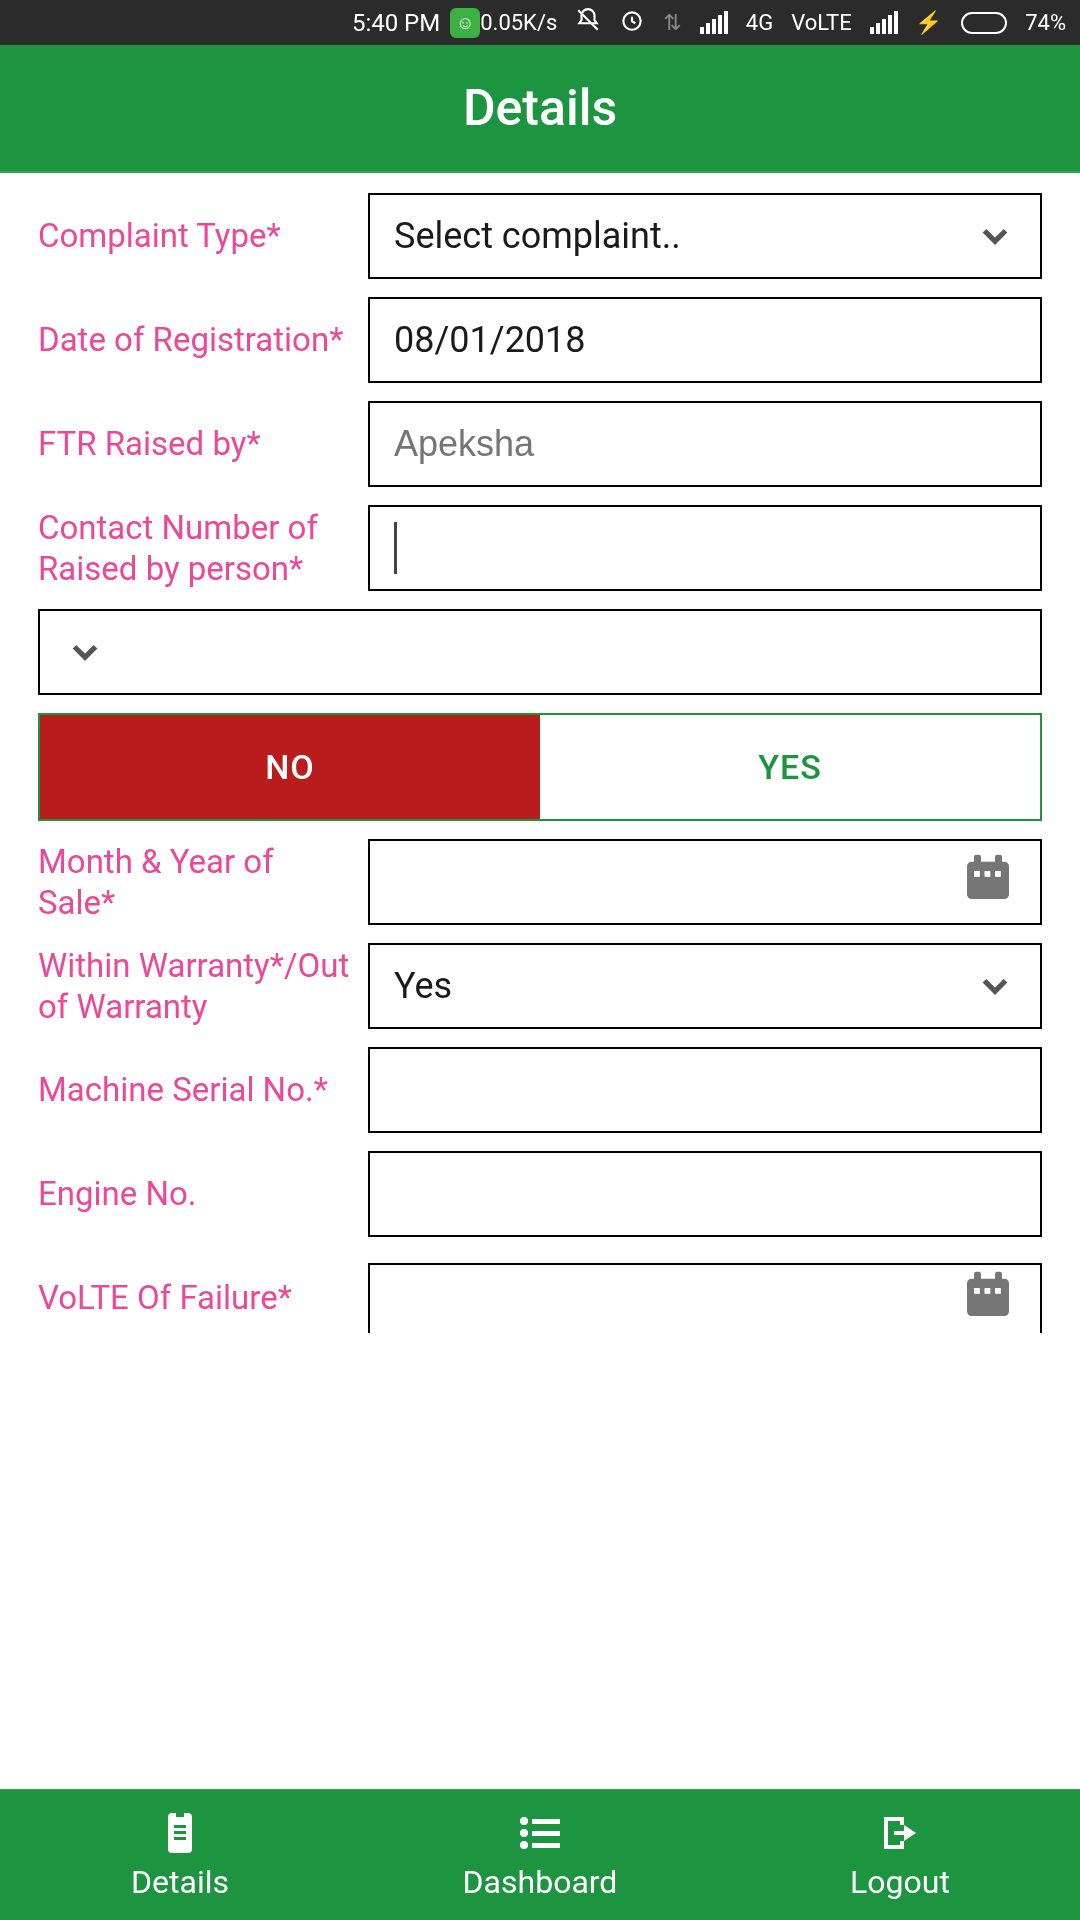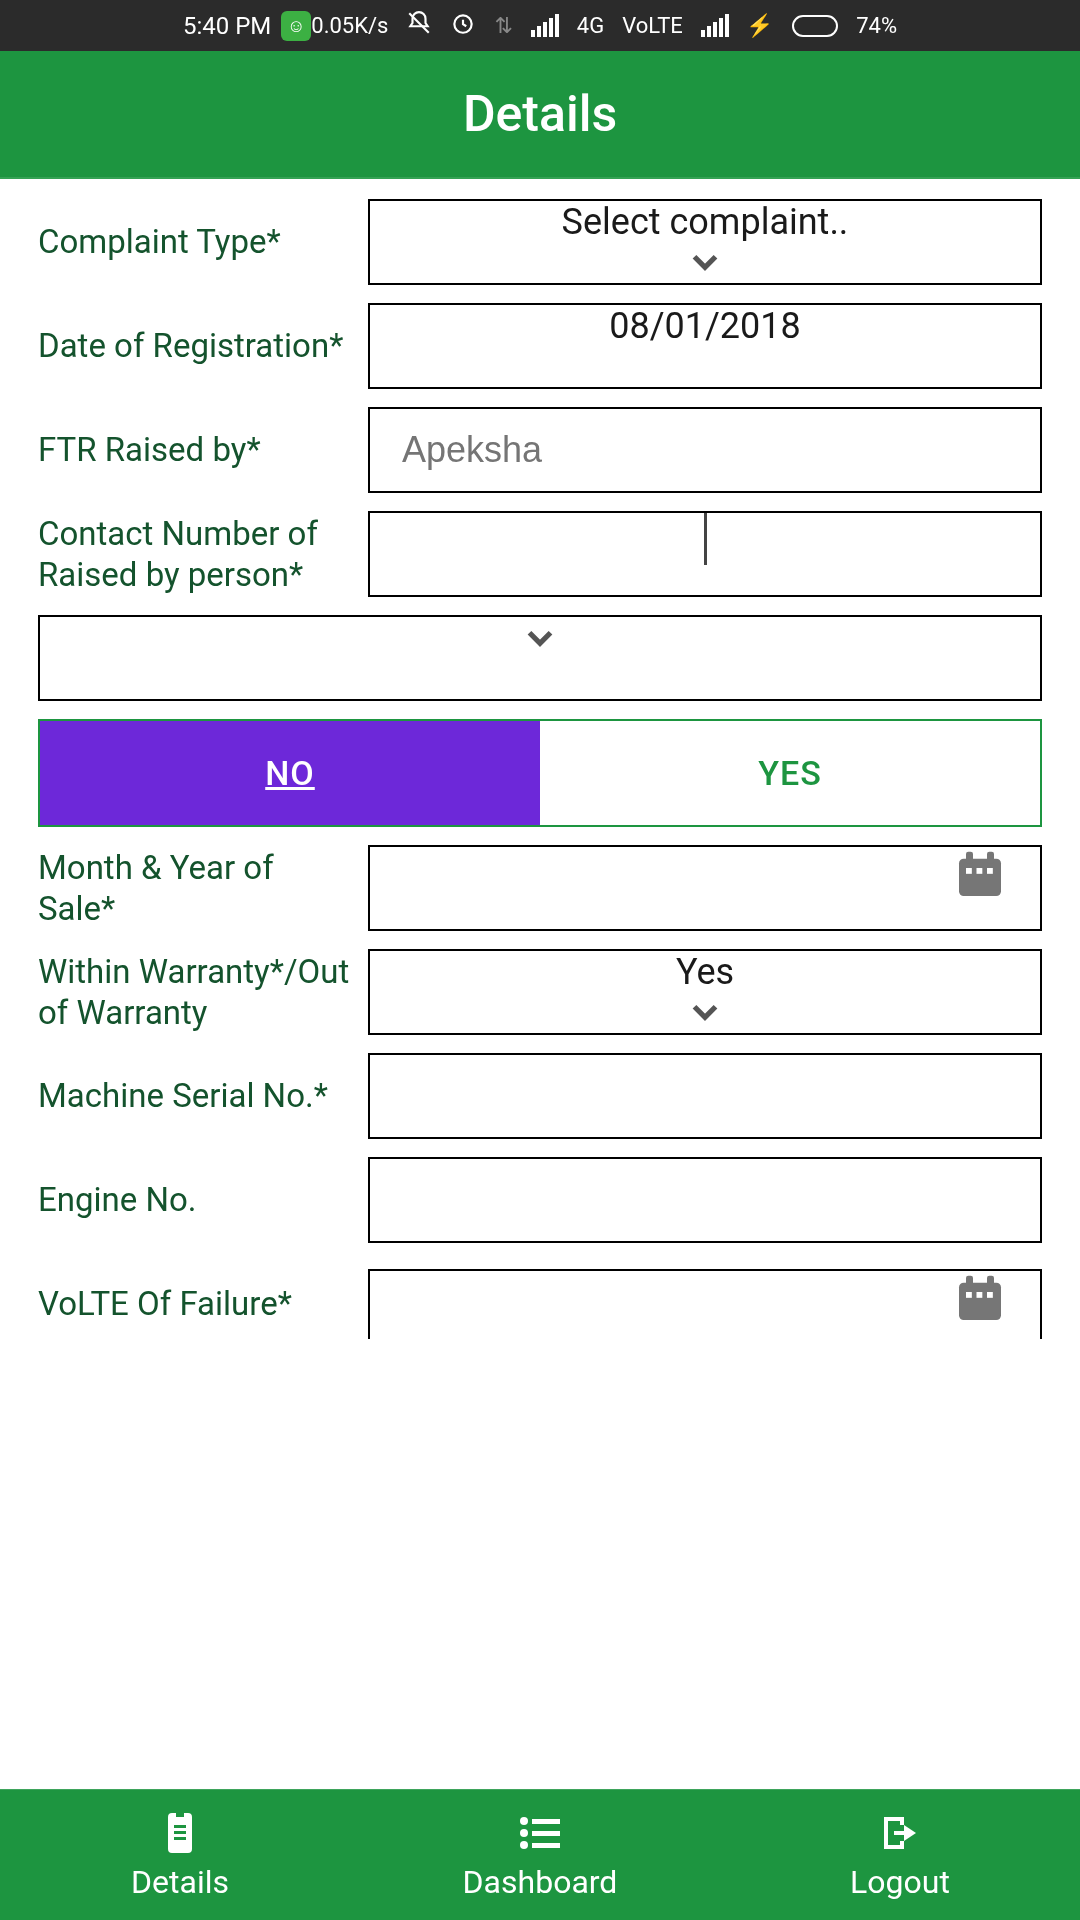--- a/index.html
+++ b/index.html
@@ -5,28 +5,28 @@
 * { box-sizing: border-box; margin: 0; padding: 0; }
 body {
   width: 1080px;
   height: 1920px;
   font-family: Roboto, Arial, sans-serif;
   background: #fff;
   overflow: hidden;
   position: relative;
 }
 .status-bar {
-  height: 51px;
+  height: 45px;
   background: #2b2b2b;
   color: #fff;
   display: flex;
   align-items: center;
   padding: 0 14px;
   font-size: 24px;
-  justify-content: center;
+  justify-content: flex-end;
 }
 .status-left { display:flex; align-items:center; gap:10px; }
 .status-right { display:flex; align-items:center; gap:18px; font-size:22px; }
 .app-icon-green {
   width:30px; height:30px; background:#3cb043; border-radius:6px;
   display:flex; align-items:center; justify-content:center; color:#fff; font-size:18px;
 }
 .signal-bars { display:inline-flex; align-items:flex-end; gap:2px; }
 .signal-bars span { width:4px; background:#fff; }
 .signal-bars span:nth-child(1){height:7px}
@@ -52,53 +52,53 @@
   height: calc(1920px - 45px - 128px - 131px);
   overflow:hidden;
 }
 .field-row {
   display:flex; align-items:center;
   margin-bottom: 18px; min-height: 86px;
 }
 .field-label {
   flex: 0 0 330px;
   font-size: 33px;
-  color:#14532d;
+  color:#ec4899;
   line-height:1.25;
   padding-right:10px;
 }
 .field-control { flex:1; }
 .select-box, .text-box, .date-box {
   width:100%; height:86px;
   border:2px solid #000;
-  padding: 0 32px;
+  padding: 0 24px;
   font-size:36px;
   color:#1a1a1a;
   display:flex; align-items:center;
-  background:#fff; position:relative;flex-direction:column;
+  background:#fff; position:relative;
 }
 .select-box span.sel-text { flex:1; white-space:nowrap; overflow:hidden; text-overflow:clip; }
 .chev-svg { width:42px; height:42px; }
 .text-box input {
   border:none; outline:none; width:100%; height:100%;
   font-size:36px; color:#ec4899; background:transparent;
 }
 .text-box input::placeholder { color:#757575; }
 .cursor {
   width:3px; height:52px; background:#444;
 }
 .toggle-group {
   display:flex; width:100%; height:108px;
   border:2px solid #1d9540;
 }
 .toggle-btn {
   flex:1; display:flex; align-items:center; justify-content:center;
   font-size:34px; font-weight:500; letter-spacing:1px;
 }
-.toggle-btn.active { background:#6d28d9; color:#fff;text-decoration:underline; }
+.toggle-btn.active { background:#b91c1c; color:#fff; }
 .toggle-btn.inactive { background:#fff; color:#1d9540; }
 .date-box .cal-icon { margin-left:auto; }
 .cal-svg { width:56px; height:56px; fill:#767676; }
 .bottom-nav {
   position:absolute; bottom:0; left:0; right:0;
   height:131px; background:#1d9540;
   display:flex;
   border-top:1px solid rgba(255,255,255,0.15);
 }
 .nav-item {

